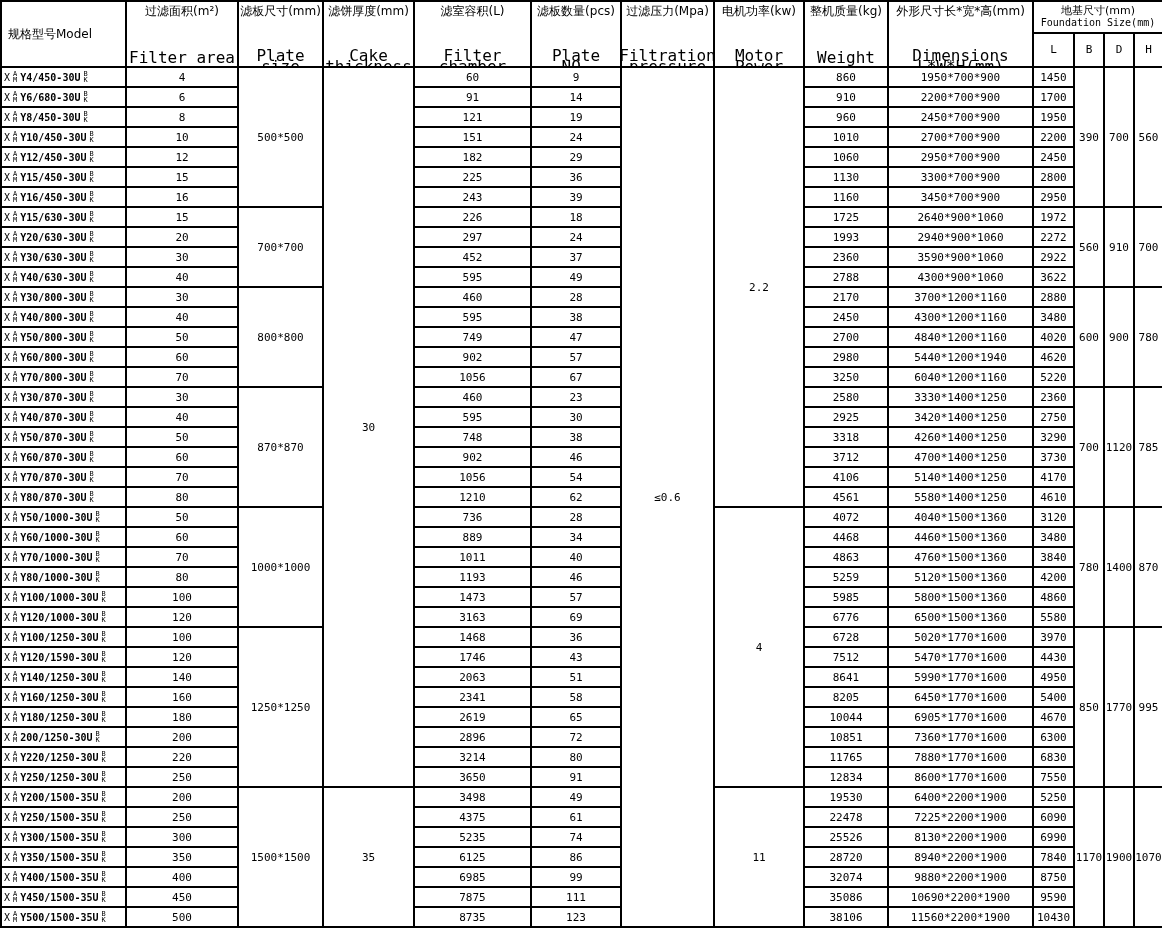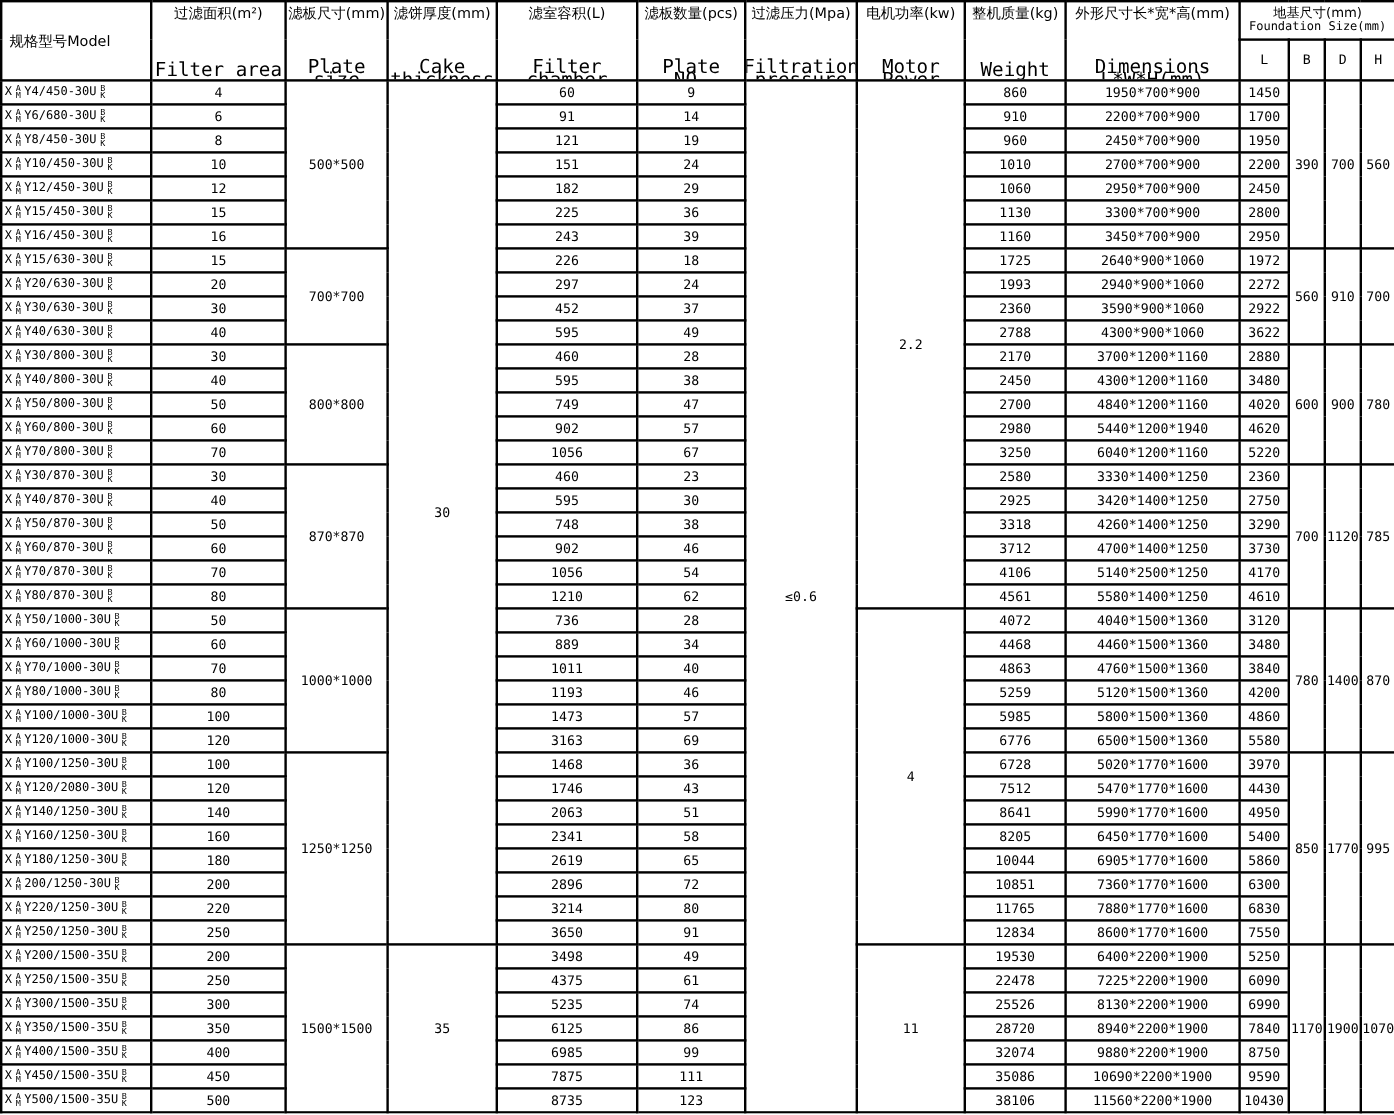--- a/index.html
+++ b/index.html
@@ -45,21 +45,21 @@
     font-size:10px;
     padding-left:2px;
     white-space:nowrap;
   }
   .stack{
     display:inline-flex;flex-direction:column;justify-content:center;
     vertical-align:middle;margin:0 3px;
   }
   .stack i{font-style:normal;font-size:7px;line-height:6px;display:block;text-align:center;}
   .mp{vertical-align:middle;}
-  .mn{vertical-align:middle;}
+  .mn{vertical-align:middle;font-weight:bold;}
 </style>
 </head>
 <body>
 
 <table class="spec">
   <colgroup>
     <col style="width:125px">
       <col style="width:112px">
       <col style="width:85px">
       <col style="width:91px">
@@ -470,21 +470,21 @@
             <i>A</i>
             <i>M</i>
           </span><span class="mn">Y70/870-30U</span><span class="stack">
             <i>B</i>
             <i>K</i>
           </span></td>
         <td>70</td>
         <td>1056</td>
         <td>54</td>
         <td>4106</td>
-        <td>5140*2500*1250</td>
+        <td>5140*1400*1250</td>
         <td>4170</td>
       </tr>
       <tr>
         <td class="model"><span class="mp">X</span><span class="stack">
             <i>A</i>
             <i>M</i>
           </span><span class="mn">Y80/870-30U</span><span class="stack">
             <i>B</i>
             <i>K</i>
           </span></td>
@@ -606,21 +606,21 @@
         <td>5020*1770*1600</td>
         <td>3970</td>
         <td rowspan="8">850</td>
         <td rowspan="8">1770</td>
         <td rowspan="8">995</td>
       </tr>
       <tr>
         <td class="model"><span class="mp">X</span><span class="stack">
             <i>A</i>
             <i>M</i>
-          </span><span class="mn">Y120/2080-30U</span><span class="stack">
+          </span><span class="mn">Y120/1590-30U</span><span class="stack">
             <i>B</i>
             <i>K</i>
           </span></td>
         <td>120</td>
         <td>1746</td>
         <td>43</td>
         <td>7512</td>
         <td>5470*1770*1600</td>
         <td>4430</td>
       </tr>
@@ -660,21 +660,21 @@
             <i>M</i>
           </span><span class="mn">Y180/1250-30U</span><span class="stack">
             <i>B</i>
             <i>K</i>
           </span></td>
         <td>180</td>
         <td>2619</td>
         <td>65</td>
         <td>10044</td>
         <td>6905*1770*1600</td>
-        <td>5860</td>
+        <td>4670</td>
       </tr>
       <tr>
         <td class="model"><span class="mp">X</span><span class="stack">
             <i>A</i>
             <i>M</i>
           </span><span class="mn">200/1250-30U</span><span class="stack">
             <i>B</i>
             <i>K</i>
           </span></td>
         <td>200</td>

